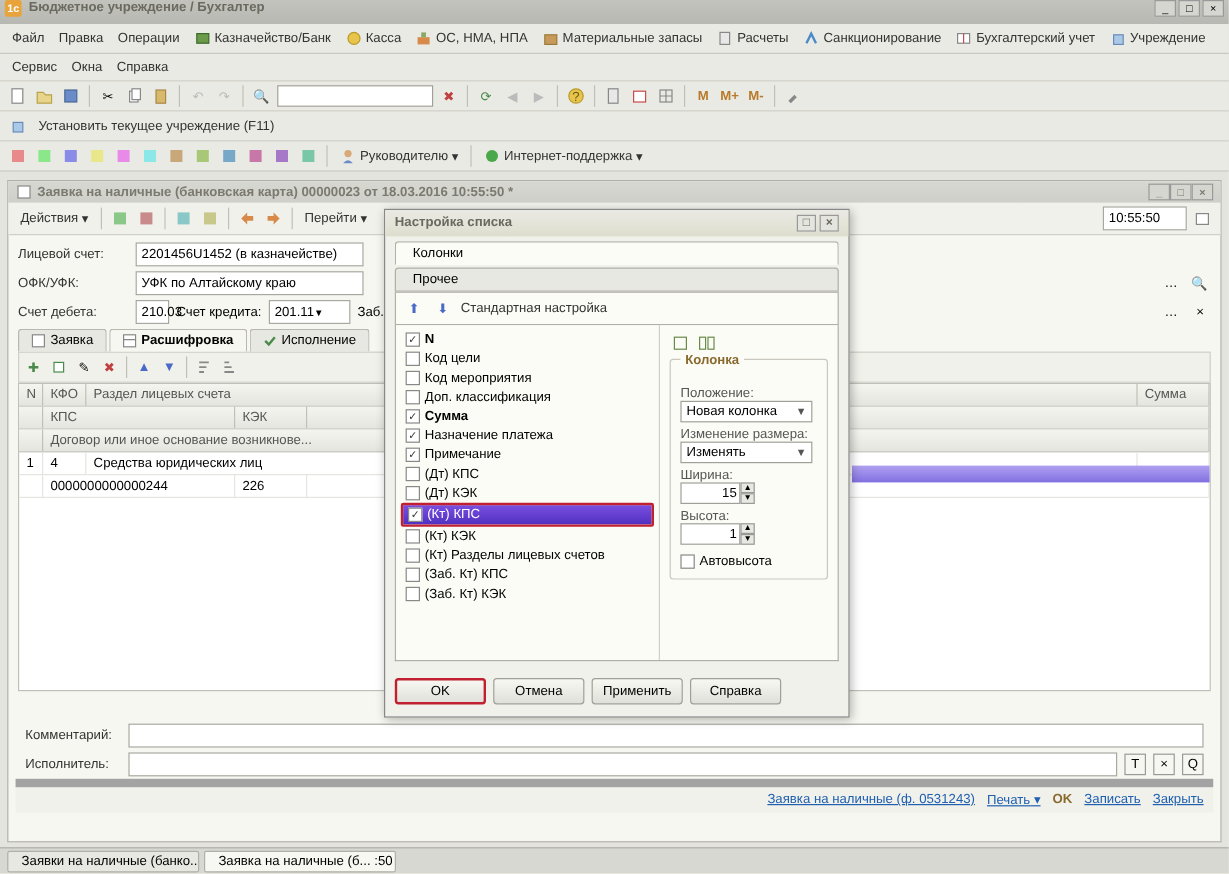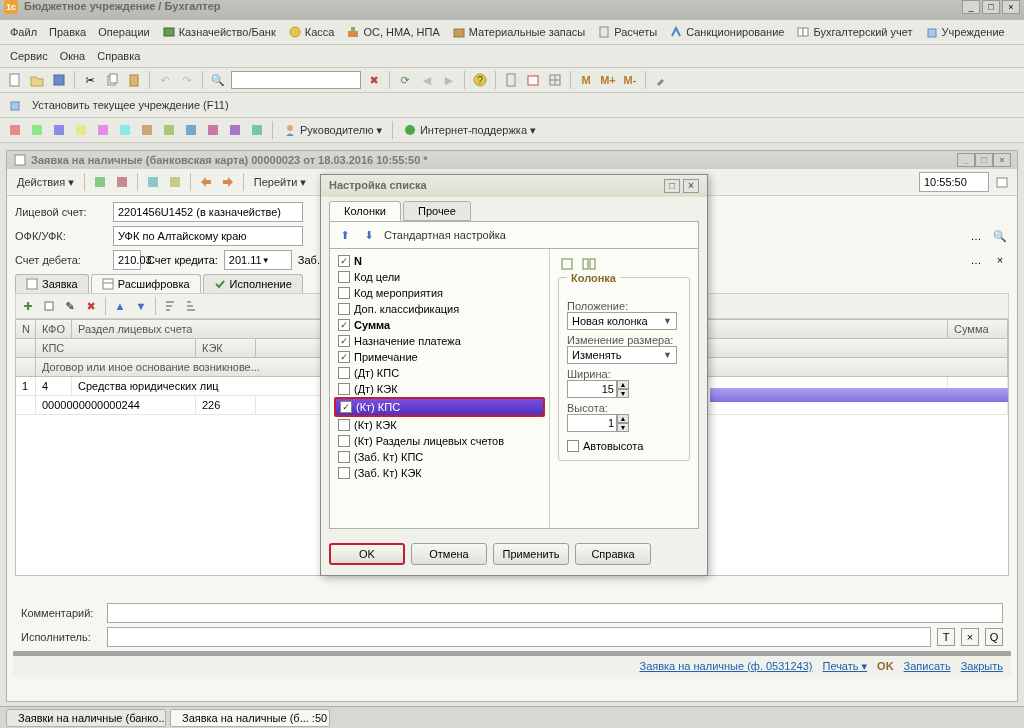--- a/index.html
+++ b/index.html
@@ -19,31 +19,31 @@
 .doc-area { position: absolute; top: 150px; left: 6px; right: 6px; bottom: 26px; background: #f7f7f1; border: 1px solid #b0b0a8; }
 .doc-title { background: linear-gradient(#d8d8d2,#cfcfc9); height: 18px; padding: 2px 6px; color: #7a7a70; font-weight: bold; display: flex; align-items: center; }
 .doc-title .spacer { flex: 1; }
 .doc-tb { background: #f1f1eb; border-bottom: 1px solid #d0d0c8; padding: 3px 6px; display: flex; align-items: center; gap: 4px; }
 .doc-body { padding: 6px 8px; }
 .form-row { display: flex; align-items: center; gap: 6px; margin-bottom: 4px; }
 .form-label { width: 92px; color: #333; }
 .form-input { border: 1px solid #a8a8a0; background: #fff; height: 20px; padding: 0 4px; display: flex; align-items: center; }
 .tabs { display: flex; gap: 2px; margin-top: 4px; }
 .tab { background: #e8e8e2; border: 1px solid #b8b8b0; border-bottom: none; padding: 3px 10px; border-radius: 3px 3px 0 0; display: flex; align-items: center; gap: 4px; }
-.tab.active { background: #f7f7f1; font-weight: normal; }
+.tab.active { background: #f7f7f1; font-weight: bold; }
 .grid-tb { background: #f1f1eb; border: 1px solid #d0d0c8; padding: 3px; display: flex; gap: 3px; }
 .grid { border: 1px solid #c0c0b8; background: #fff; }
 .grid-h { display: flex; background: linear-gradient(#f5f5ef,#e5e5df); border-bottom: 1px solid #c0c0b8; }
 .grid-hc { border-right: 1px solid #c0c0b8; padding: 3px 6px; color: #555; }
 .grid-r { display: flex; border-bottom: 1px solid #e5e5df; }
 .grid-c { border-right: 1px solid #e5e5df; padding: 3px 6px; }
 .dialog { position: absolute; top: 174px; left: 320px; width: 388px; background: #f1f1eb; border: 1px solid #888; box-shadow: 2px 2px 8px rgba(0,0,0,.3); z-index: 100; }
 .dialog-title { background: linear-gradient(#eaeae4,#dedece); padding: 4px 8px; color: #6a6a60; font-weight: bold; display: flex; align-items: flex-start; }
 .dbtn { width: 16px; height: 14px; border: 1px solid #999; background: #e5e5df; text-align: center; line-height: 12px; font-size: 10px; margin-left: 3px; }
-.dialog-tabs { display: flex; padding: 4px 8px 0; gap: 2px; }
+.dialog-tabs { display: flex; padding: 4px 8px 0; gap: 2px; flex-direction: column; }
 .dtab { background: #e8e8e2; border: 1px solid #b0b0a8; padding: 3px 14px; border-radius: 3px 3px 0 0; }
 .dtab.active { background: #fcfcf6; border-bottom-color: #fcfcf6; }
 .dialog-tb { background: #fcfcf6; border: 1px solid #b0b0a8; margin: 0 8px; padding: 4px 6px; display: flex; align-items: center; gap: 6px; }
 .dialog-content { margin: 0 8px 8px; background: #fcfcf6; border: 1px solid #b0b0a8; border-top: none; display: flex; height: 280px; }
 .col-list { width: 220px; border-right: 1px solid #d0d0c8; overflow-y: auto; padding: 4px; }
 .col-item { display: flex; align-items: center; gap: 4px; padding: 2px 4px; }
 .col-item.sel { background: linear-gradient(#7a4fe0,#5030c0); color: #fff; border-radius: 2px; border: 2px solid #c02030; }
 .cb { width: 12px; height: 12px; border: 1px solid #888; background: #fff; display: inline-flex; align-items: center; justify-content: center; font-size: 9px; color: #333; }
 .cb.chk::after { content: "✓"; }
 .col-props { flex: 1; padding: 6px 8px; }
@@ -51,21 +51,21 @@
 .legend { color: #8a6a30; font-weight: bold; padding: 0 4px; background: #fcfcf6; position: relative; top: -12px; display: inline-block; }
 .prop-label { color: #555; margin-top: 4px; }
 .prop-sel { width: 110px; height: 18px; border: 1px solid #a0a098; background: #fff; display: flex; align-items: center; padding: 0 4px; justify-content: space-between; }
 .prop-sel .dd { font-size: 9px; color: #555; }
 .prop-num { width: 50px; height: 18px; border: 1px solid #a0a098; background: #fff; display: flex; align-items: center; justify-content: flex-end; padding: 0 2px; }
 .spin { width: 12px; display: flex; flex-direction: column; }
 .spin div { height: 9px; border: 1px solid #999; background: #e8e8e2; font-size: 7px; text-align: center; line-height: 7px; }
 .dialog-btns { display: flex; gap: 6px; padding: 6px 8px 10px; justify-content: flex-start; }
 .dlg-btn { min-width: 76px; height: 22px; background: linear-gradient(#f8f8f2,#e0e0da); border: 1px solid #a0a098; border-radius: 3px; display: inline-flex; align-items: center; justify-content: center; }
 .dlg-btn.primary { border: 2px solid #c02030; }
-.status { position: absolute; bottom: 24px; left: 6px; right: 6px; background: #f1f1eb; border-top: 5px solid #a3a3a3; padding: 4px 8px; display: flex; justify-content: flex-end; gap: 10px; }
+.status { position: absolute; bottom: 24px; left: 6px; right: 6px; background: #f1f1eb; border-top: 7px solid #a3a3a3; padding: 4px 8px; display: flex; justify-content: flex-end; gap: 10px; }
 .status a { color: #2060b0; text-decoration: underline; }
 .status .ok { color: #8a6a30; font-weight: bold; }
 .taskbar { position: absolute; bottom: 0; left: 0; right: 0; height: 22px; background: #d8d8d2; border-top: 1px solid #b0b0a8; display: flex; align-items: center; padding: 0 6px; gap: 4px; }
 .task-tab { background: #e8e8e2; border: 1px solid #b0b0a8; padding: 2px 8px; border-radius: 2px; max-width: 160px; white-space: nowrap; overflow: hidden; text-overflow: ellipsis; display: flex; align-items: center; gap: 3px; }
 .task-tab.active { background: #f8f8f2; }
 .bottom-form { position: absolute; bottom: 50px; left: 14px; right: 14px; }
 .purple-bar { position: absolute; top: 388px; left: 710px; right: 16px; height: 14px; background: linear-gradient(#b0a0f0,#8070e0); }
 svg { display: block; }
 </style>
 </head>

